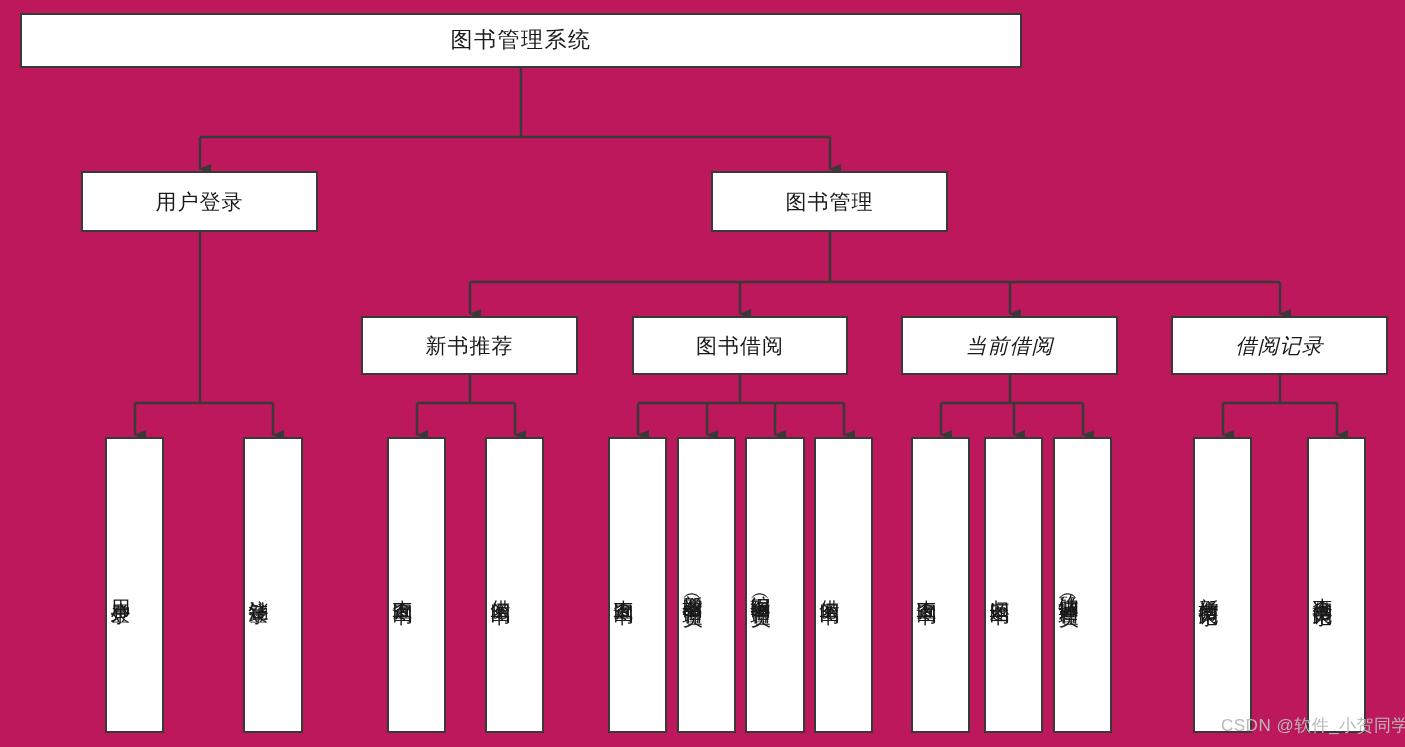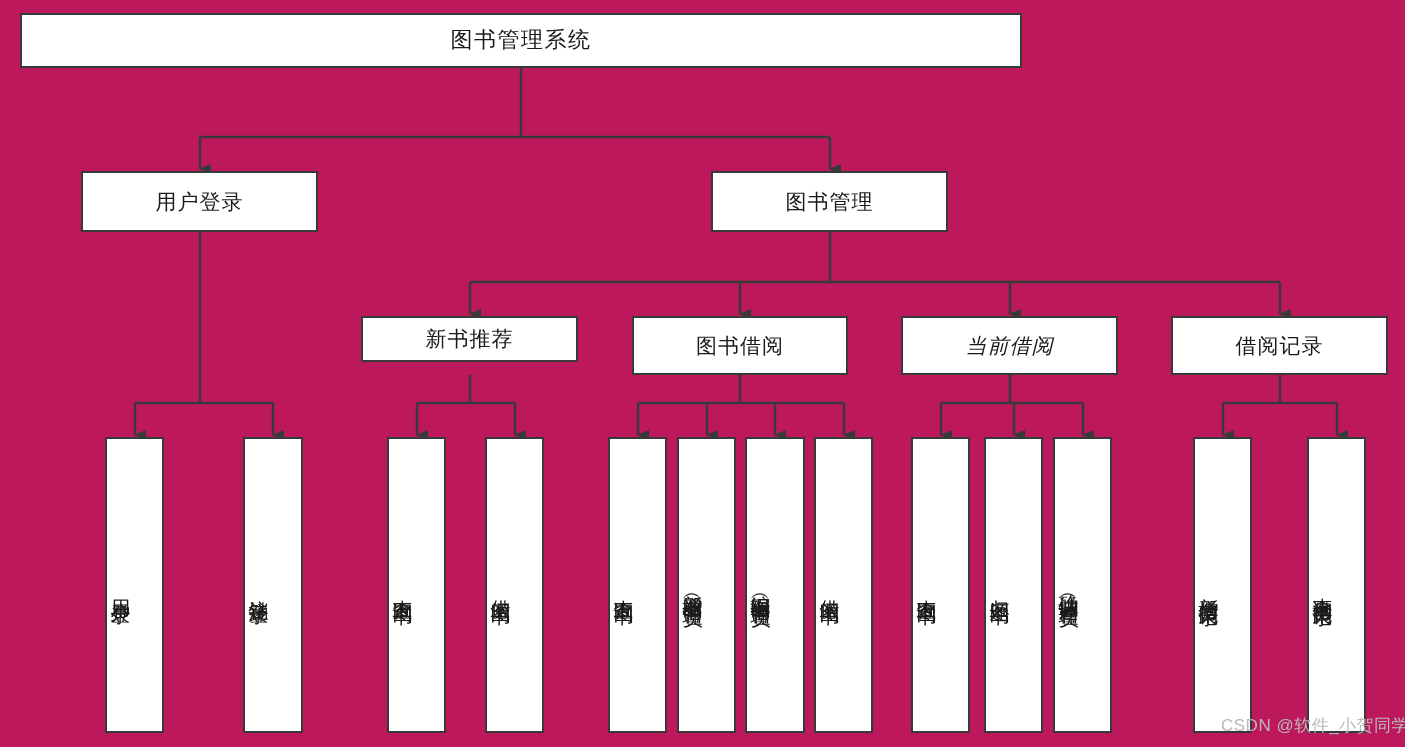--- a/index.html
+++ b/index.html
@@ -130,21 +130,21 @@
       </div>
       <div class="node node-v" style="left: 105px; top: 437px; width: 59px; height: 296px;">
         <span class="node-label">用户登录</span>
       </div>
       <div class="node node-v" style="left: 243px; top: 437px; width: 60px; height: 296px;">
         <span class="node-label">注销登录</span>
       </div>
       <div class="node node-h" style="left: 711px; top: 171px; width: 237px; height: 61px;">
         <span class="node-label">图书管理</span>
       </div>
-      <div class="node node-h" style="left: 361px; top: 316px; width: 217px; height: 46px;">
+      <div class="node node-h" style="left: 361px; top: 316px; width: 217px; height: 59px;">
         <span class="node-label">新书推荐</span>
       </div>
       <div class="node node-v" style="left: 387px; top: 437px; width: 59px; height: 296px;">
         <span class="node-label">查询图书</span>
       </div>
       <div class="node node-v" style="left: 485px; top: 437px; width: 59px; height: 296px;">
         <span class="node-label">借阅图书</span>
       </div>
       <div class="node node-h" style="left: 632px; top: 316px; width: 216px; height: 59px;">
         <span class="node-label">图书借阅</span>
@@ -166,21 +166,21 @@
       </div>
       <div class="node node-v" style="left: 911px; top: 437px; width: 59px; height: 296px;">
         <span class="node-label">查询图书</span>
       </div>
       <div class="node node-v" style="left: 984px; top: 437px; width: 59px; height: 296px;">
         <span class="node-label">归还图书</span>
       </div>
       <div class="node node-v" style="left: 1053px; top: 437px; width: 59px; height: 296px;">
         <span class="node-label">确认归还（管理员）</span>
       </div>
-      <div class="node node-h" style="left: 1171px; top: 316px; width: 217px; height: 59px;">
+      <div class="node node-h" style="left: 1171px; top: 316px; width: 217px; height: 59px; font-style: italic;">
         <span class="node-label">借阅记录</span>
       </div>
       <div class="node node-v" style="left: 1193px; top: 437px; width: 59px; height: 296px;">
         <span class="node-label">新增借阅记录</span>
       </div>
       <div class="node node-v" style="left: 1307px; top: 437px; width: 59px; height: 296px;">
         <span class="node-label">查询借阅记录</span>
       </div>
     </div>
 

